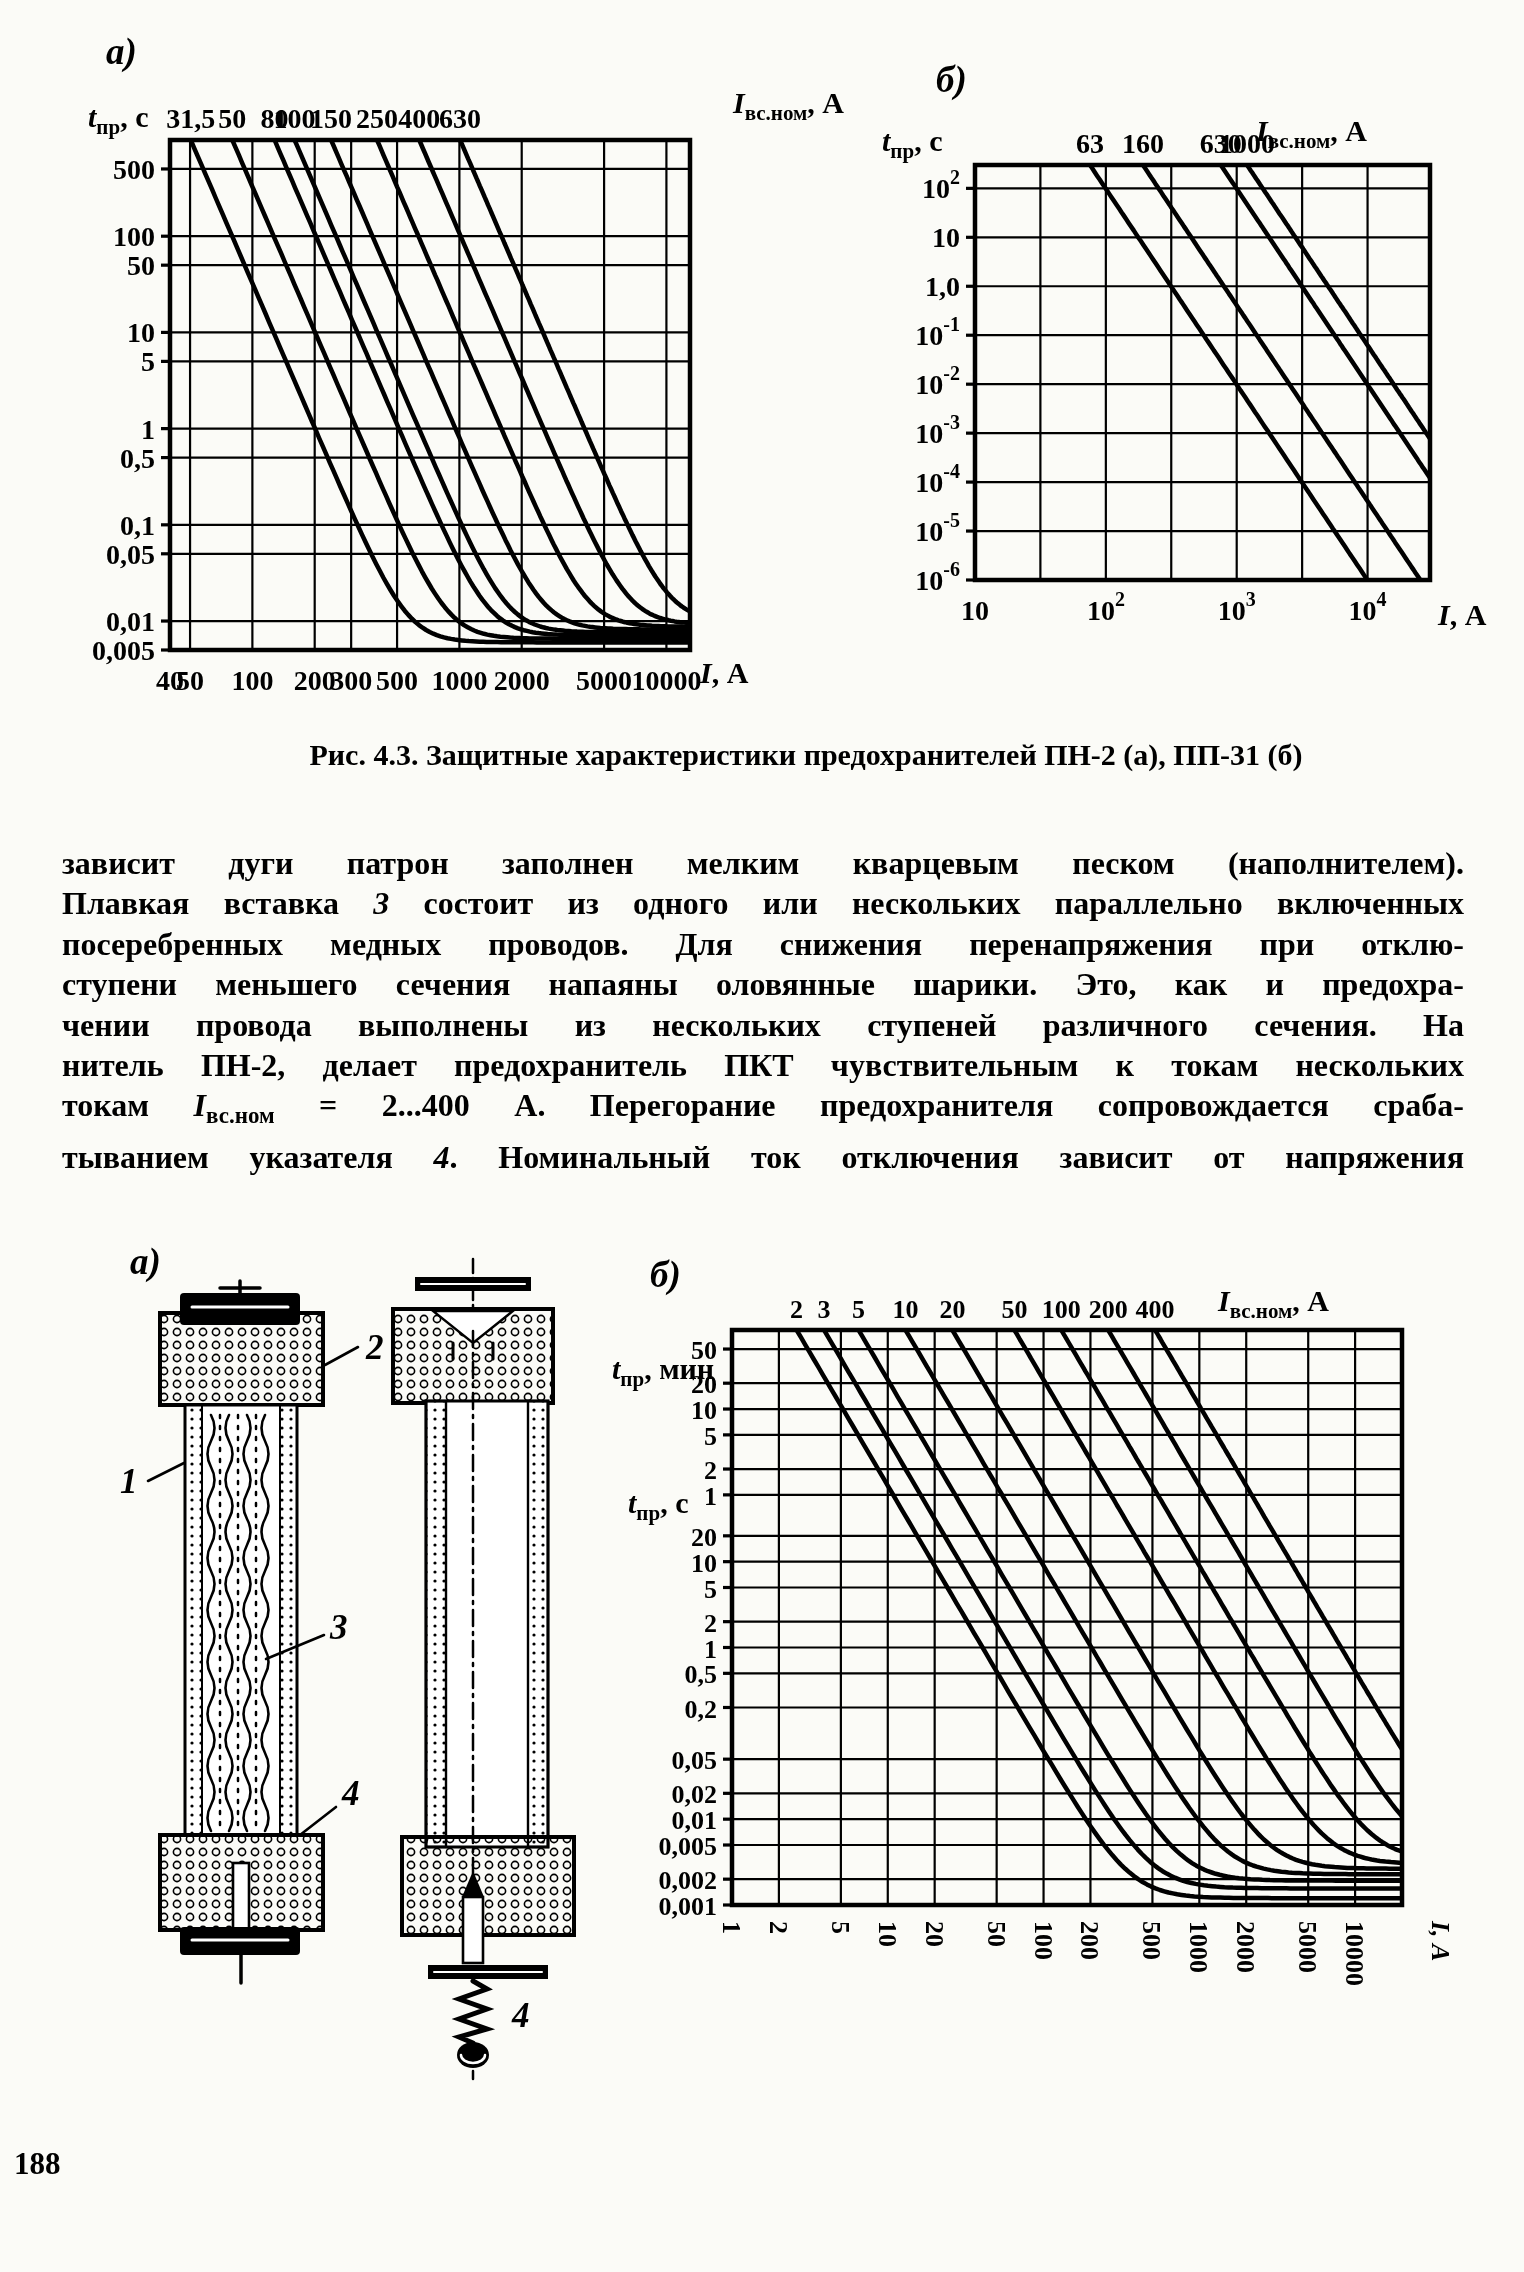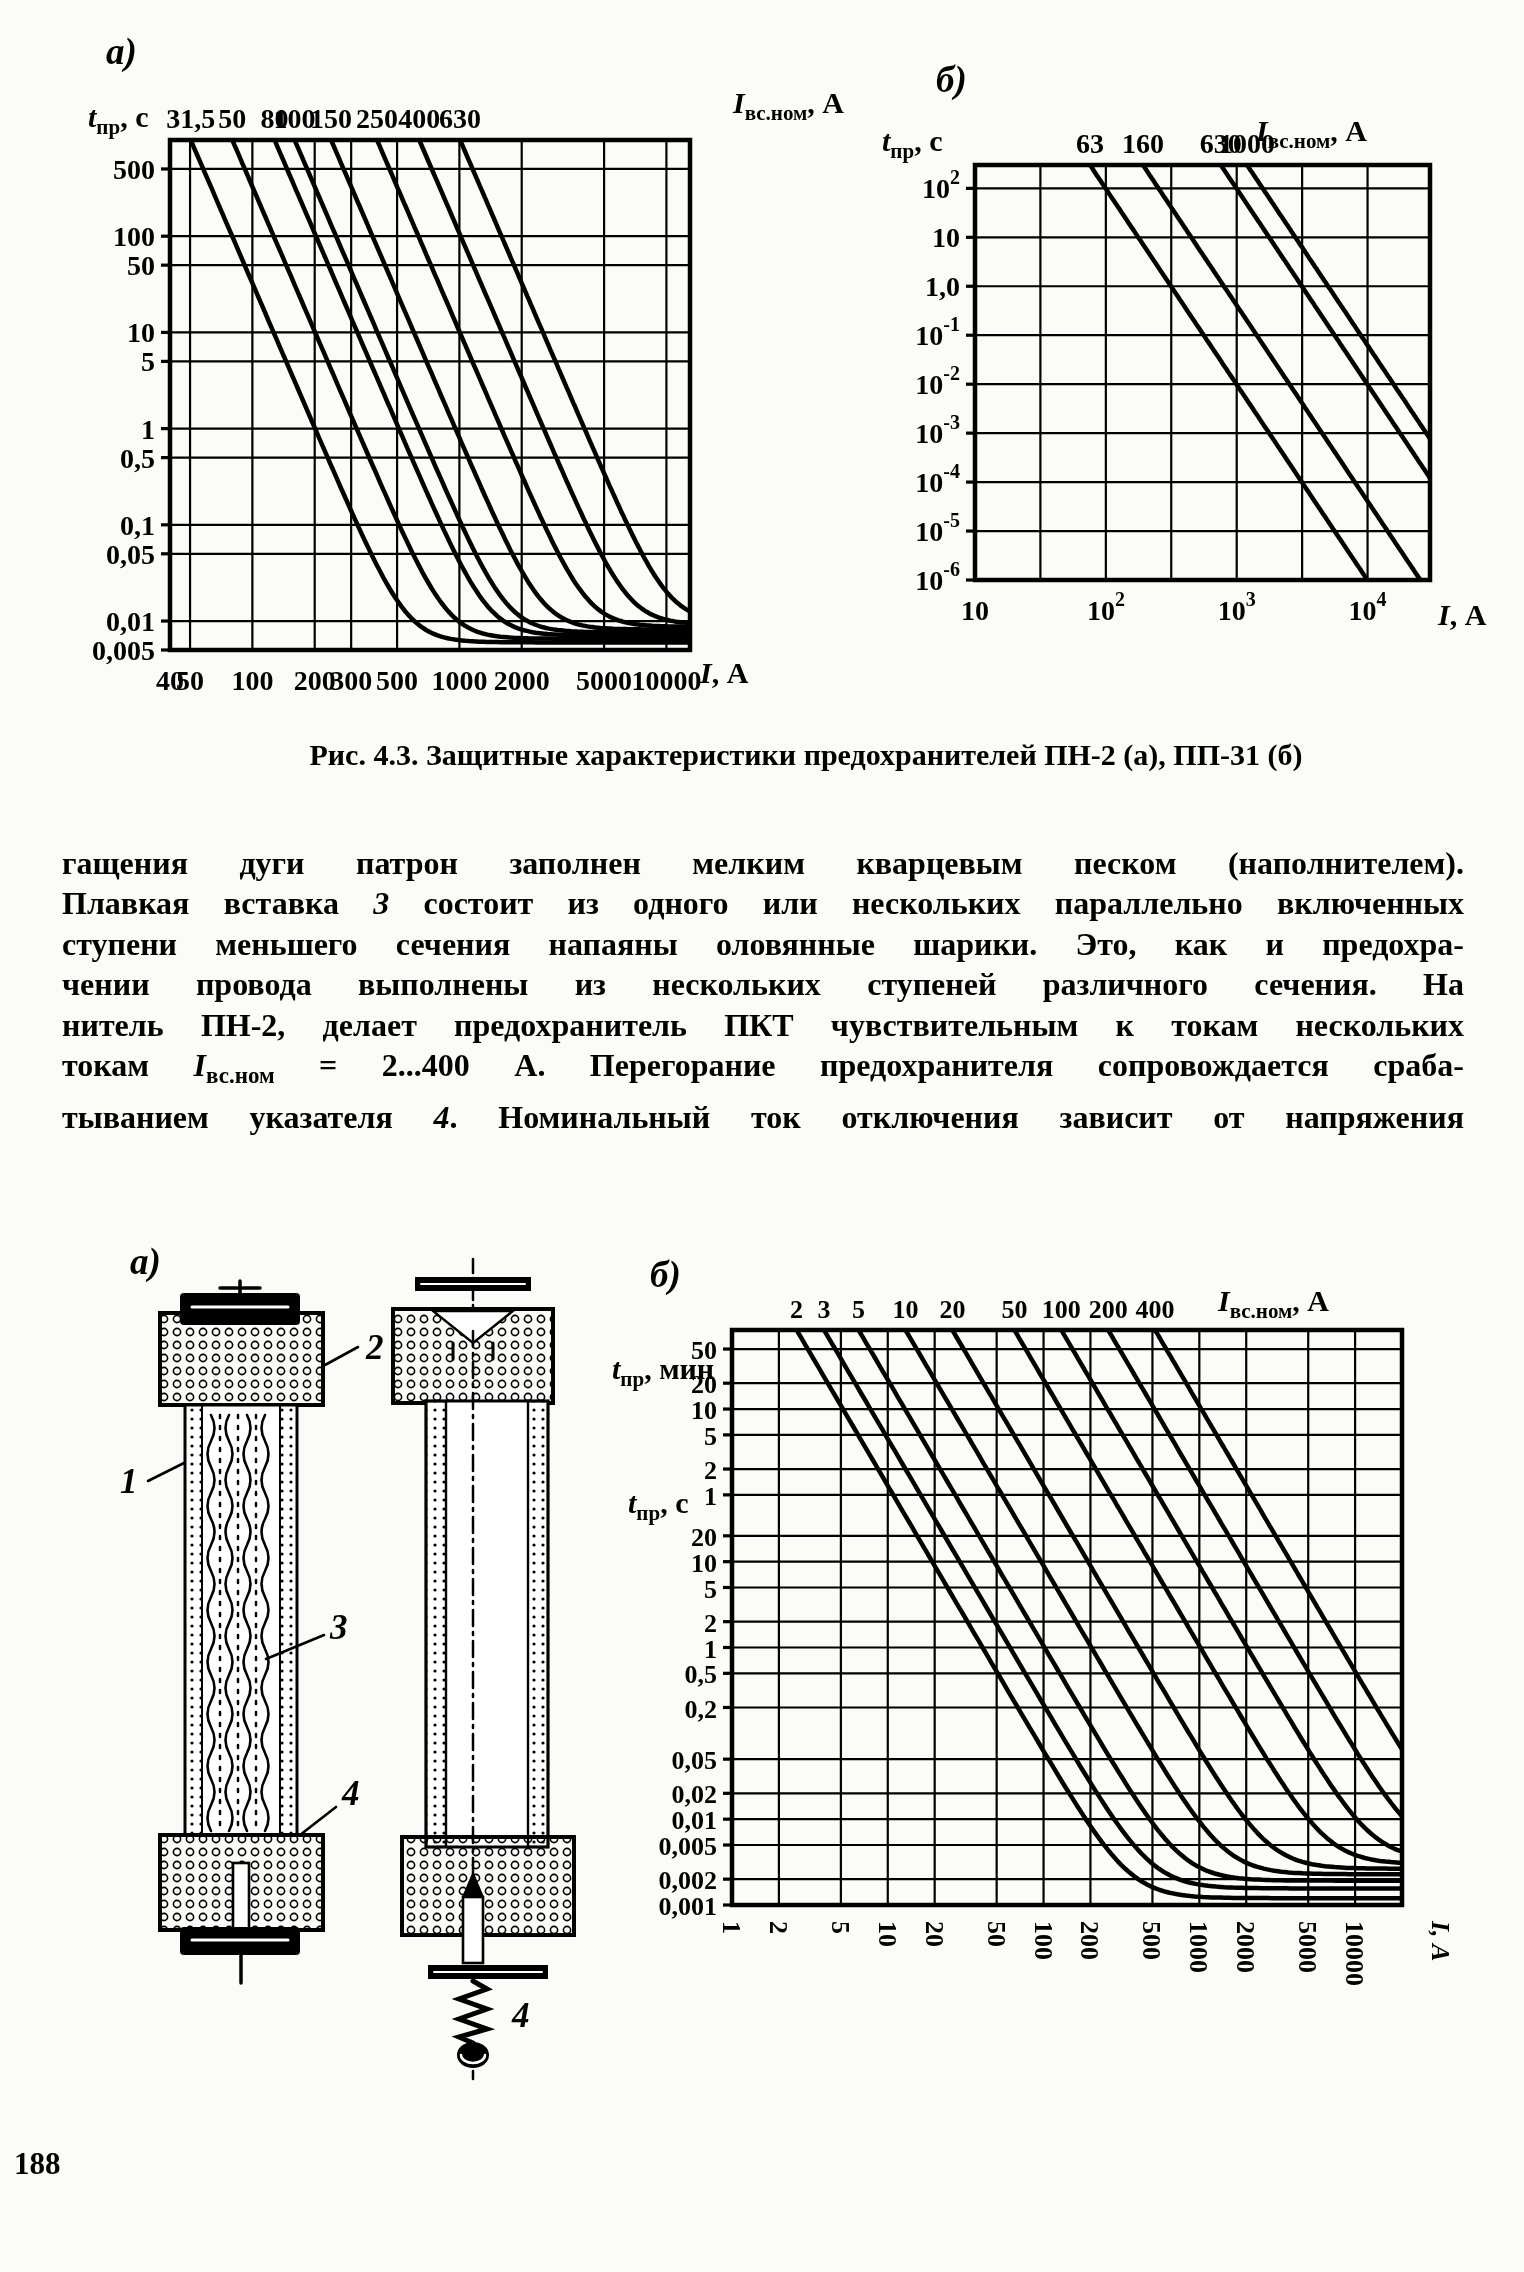--- a/index.html
+++ b/index.html
@@ -176,22 +176,23 @@
       </g>
     </svg>
 
   <div class="unit" style="left:1256px;top:114px;"><span class="em">I</span><sub>вс.ном</sub><span>, А</span></div>
 
   <div class="unit" style="left:1438px;top:598px;"><span class="em">I</span><span>, А</span></div>
 
   <div class="caption" style="top:738px;"><span>Рис. 4.3.</span><span> Защитные характеристики предохранителей ПН-2 (а), ПП-31 (б)</span></div>
 
   <div class="para" id="para">
-      <div class="tline"><span>гащения дуги патрон заполнен мелким кварцевым песком (наполнителем).</span></div>
+      <div class="tline"><span>зависит дуги патрон заполнен мелким кварцевым песком (наполнителем).</span></div>
       <div class="tline"><span>Плавкая вставка </span><span class="it">3</span><span> состоит из одного или нескольких параллельно включенных</span></div>
+      <div class="tline"><span>посеребренных медных проводов. Для снижения перенапряжения при отклю-</span></div>
       <div class="tline"><span>ступени меньшего сечения напаяны оловянные шарики. Это, как и предохра-</span></div>
       <div class="tline"><span>чении провода выполнены из нескольких ступеней различного сечения. На</span></div>
       <div class="tline"><span>нитель ПН-2, делает предохранитель ПКТ чувствительным к токам нескольких</span></div>
       <div class="tline"><span>токам </span><span class="it">I</span><sub>вс.ном</sub><span> = 2...400 А. Перегорание предохранителя сопровождается сраба-</span></div>
       <div class="tline"><span>тыванием указателя </span><span class="it">4</span><span>. Номинальный ток отключения зависит от напряжения</span></div>
     </div>
 
   <div class="panel-label" style="left:130px;top:1240px;">а)</div>
 
   <svg class="fuse-svg" style="left:80px;top:1235px;" width="580" height="850" viewBox="0 0 580 850">

